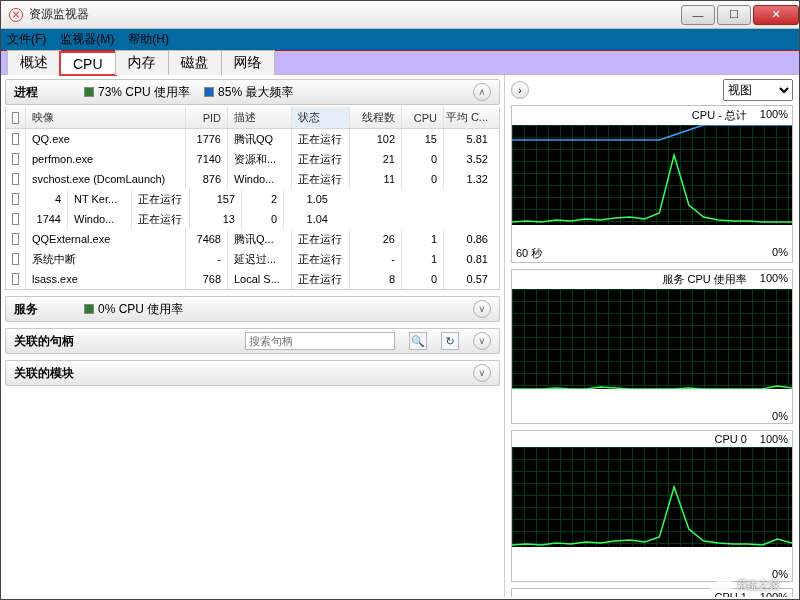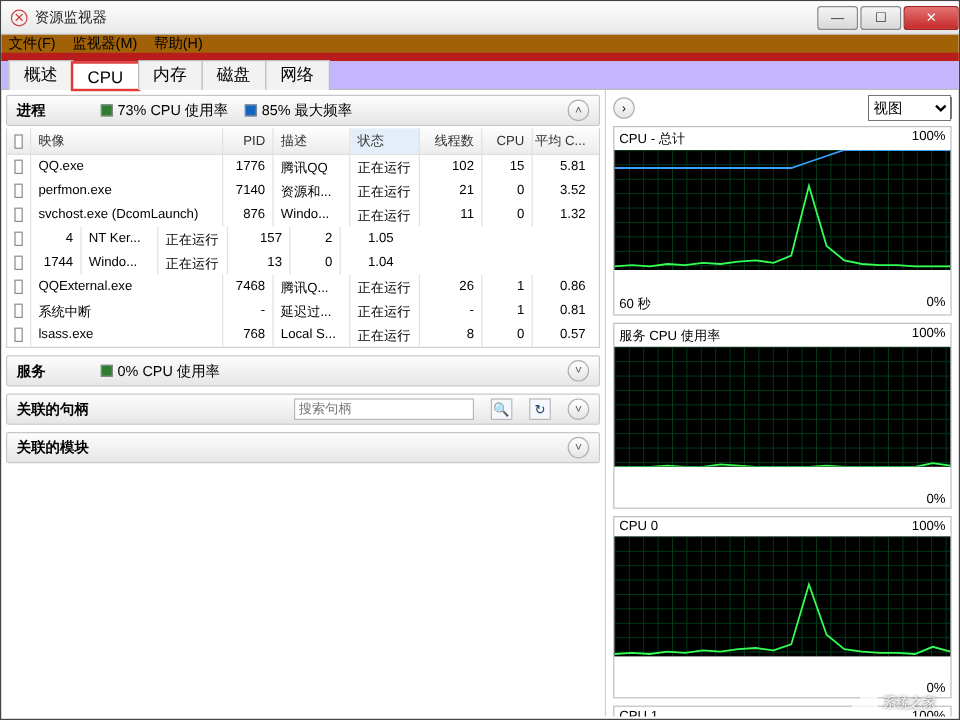--- a/index.html
+++ b/index.html
@@ -5,21 +5,21 @@
 * { box-sizing: border-box; margin: 0; padding: 0; font-family: "Microsoft YaHei", "Segoe UI", Tahoma, sans-serif; }
 body { background: #fff; width: 800px; height: 600px; overflow: hidden; border: 1px solid #444; position: relative; }
 .titlebar { height: 28px; background: linear-gradient(#fdfdfd,#e8e8e8); display: flex; align-items: center; padding-left: 8px; border-bottom: 1px solid #bbb; }
 .titlebar .icon { width:14px; height:14px; border:1px solid #c44; border-radius:50%; margin-right:6px; position:relative; }
 .titlebar .icon::before { content:""; position:absolute; left:2px; top:5px; width:8px; height:1px; background:#c44; transform:rotate(45deg);}
 .titlebar .icon::after { content:""; position:absolute; left:2px; top:5px; width:8px; height:1px; background:#c44; transform:rotate(-45deg);}
 .titlebar-title { font-size: 12px; color:#222; flex:1; }
 .winbtns { display:flex; }
 .winbtn { width:34px; height:20px; margin-left:2px; background:linear-gradient(#f5f5f5,#d8d8d8); border:1px solid #888; border-radius:3px; display:flex; align-items:center; justify-content:center; font-size:11px; color:#333; cursor:pointer;}
 .winbtn.close { background:linear-gradient(#e57373,#c62828); color:#fff; width:46px; border-color:#a02020;}
-.menubar { height:22px; background:#a16207; border-bottom:7px solid #b91c1c; display:flex; align-items:center; padding-left:6px; font-size:12px; gap:14px; }
+.menubar { height:22px; background:#0369a1; border-bottom:1px solid #b91c1c; display:flex; align-items:center; padding-left:6px; font-size:12px; gap:14px; }
 .menubar span { cursor:pointer; }
 .tabs { height:24px; border-bottom:1px solid #bcbcbc; display:flex; align-items:flex-end; padding-left:6px; font-size:14px; background:#c4b5fd;}
 .tab { padding:3px 12px; border:1px solid #bcbcbc; border-bottom:none; background:#f2f2f2; margin-right:-1px; cursor:pointer; position:relative; top:1px;}
 .tab.active { background:#fff; }
 .tab.highlight { outline:2px solid #e53935; outline-offset:-1px; }
 .body { display:flex; height: calc(600px - 28px - 22px - 24px - 4px); }
 .leftpane { width:504px; border-right:1px solid #cfcfcf; overflow:hidden; padding:4px; }
 .rightpane { flex:1; padding:4px 6px; overflow:hidden; position:relative;}
 .section-header { height:26px; background:linear-gradient(#fdfdfd,#e6e6e6); border:1px solid #c7c7c7; border-radius:2px; display:flex; align-items:center; font-size:12px; padding:0 8px; gap:14px; margin-bottom:2px;}
 .section-header .title { font-weight:600; min-width:56px;}
@@ -35,21 +35,21 @@
 .thead .th { color:#333; cursor:pointer; }
 .th.sort { background:#e3eef9;}
 .trow { height:20px; }
 .c-chk{width:20px; justify-content:center;} .c-img{width:160px;} .c-pid{width:42px; justify-content:flex-end;} .c-desc{width:64px;} .c-stat{width:58px;} .c-thr{width:52px; justify-content:flex-end;} .c-cpu{width:42px; justify-content:flex-end;} .c-avg{width:50px; justify-content:flex-end; border-right:none;}
 .chkbox{ width:12px; height:12px; border:1px solid #8a8a8a; background:#fff;}
 .rightpane .toprow{ display:flex; align-items:center; gap:6px; margin-bottom:4px;}
 .rightpane .toprow .arrow{ width:18px; height:18px; border:1px solid #b0b0b0; border-radius:50%; display:flex; align-items:center; justify-content:center; font-size:10px; background:linear-gradient(#fff,#e5e5e5); cursor:pointer;}
 .rightpane .toprow .spacer{flex:1;}
 .rightpane select{ font-size:12px; height:22px; width:70px;}
 .chartbox{ border:1px solid #bfbfbf; margin-bottom:6px; background:#fff;}
-.chartbox .ch-head{ display:flex; justify-content:space-between; font-size:11px; padding:2px 4px;}
+.chartbox .ch-head{ display:flex; justify-content:flex-end; font-size:11px; padding:2px 4px;gap:13px;}
 .chartbox .ch-foot{ display:flex; justify-content:space-between; font-size:11px; padding:1px 4px;margin-top:20px;}
 .chartbox .plot{ height:100px; background:#000; position:relative; overflow:hidden;}
 .plot .grid{ position:absolute; inset:0; background-image:linear-gradient(#0a4 1px,transparent 1px),linear-gradient(90deg,#0a4 1px,transparent 1px); background-size:12px 12px; opacity:.35;}
 .plot svg{ position:absolute; inset:0; width:100%; height:100%;}
 .watermark{ position:absolute; right:19px; bottom:4px; font-size:11px; color:#fff; text-shadow:0 0 3px #000; opacity:.85; display:flex; align-items:center; gap:4px;}
 .watermark .logo{ width:22px; height:16px; background:#fff; opacity:.9; clip-path: polygon(0 40%,30% 40%,30% 0,100% 0,100% 100%,0 100%);}
 </style>
 </head>
 <body>
 

